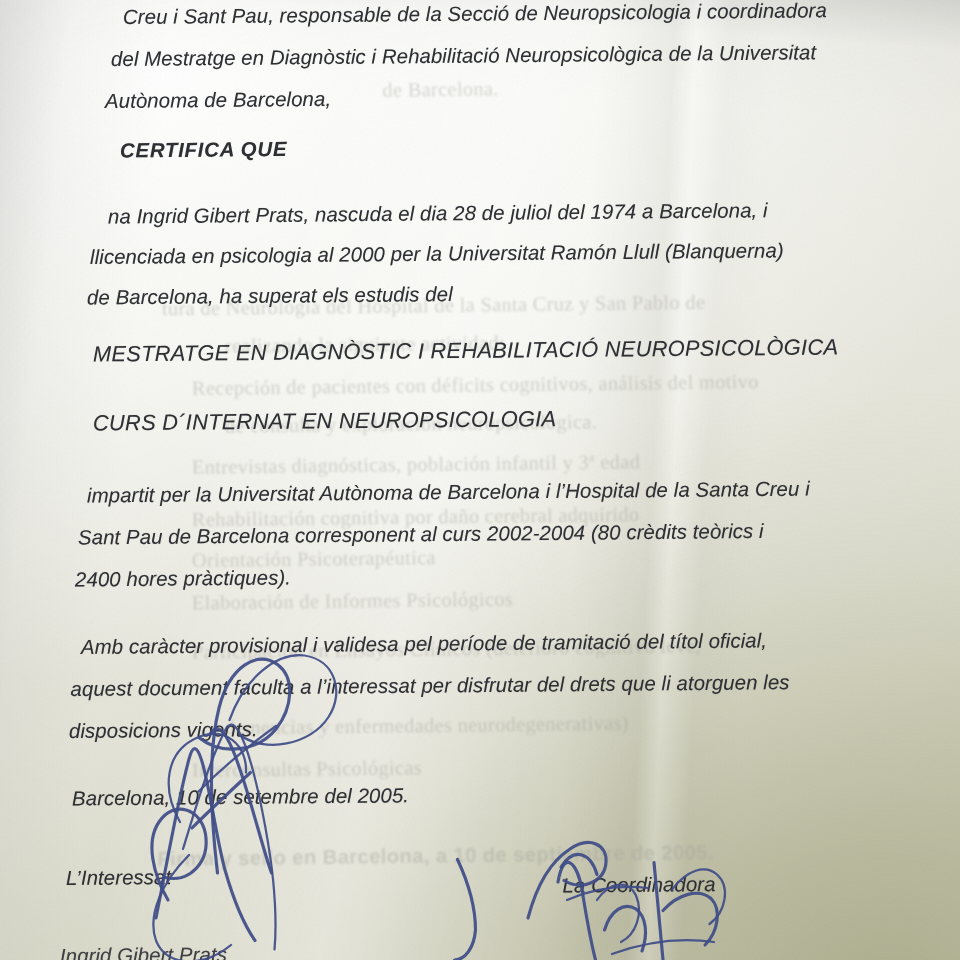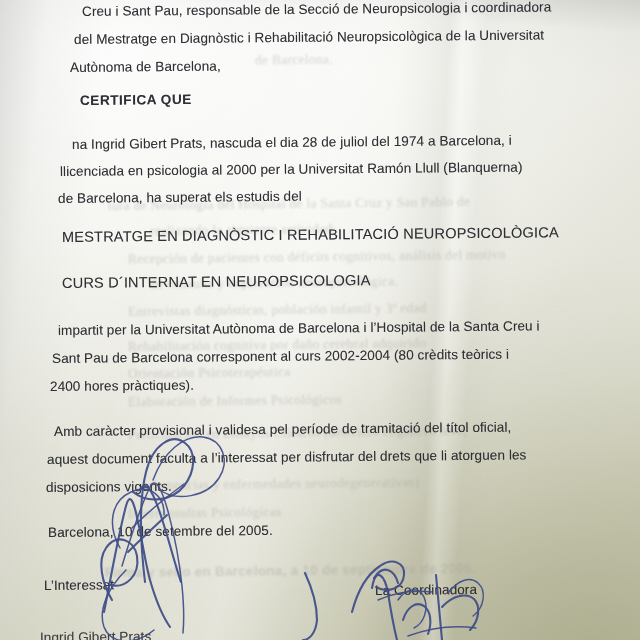--- a/index.html
+++ b/index.html
@@ -109,20 +109,21 @@
   .verso .vline.sans {
     font-family: "Liberation Sans", sans-serif;
     font-weight: bold;
     color: #a2a29a;
   }
 
   
   .recto {
     position: absolute;
     inset: 0;
+    font-style: italic;
   }
   .tline {
     position: absolute;
     white-space: nowrap;
     color: #2a2c30;
     font-size: 13.6px;
     letter-spacing: 0.05px;
     transform: rotate(-0.55deg);
     transform-origin: left center;
     text-shadow: 0 0 0.6px rgba(40,42,46,0.28);

